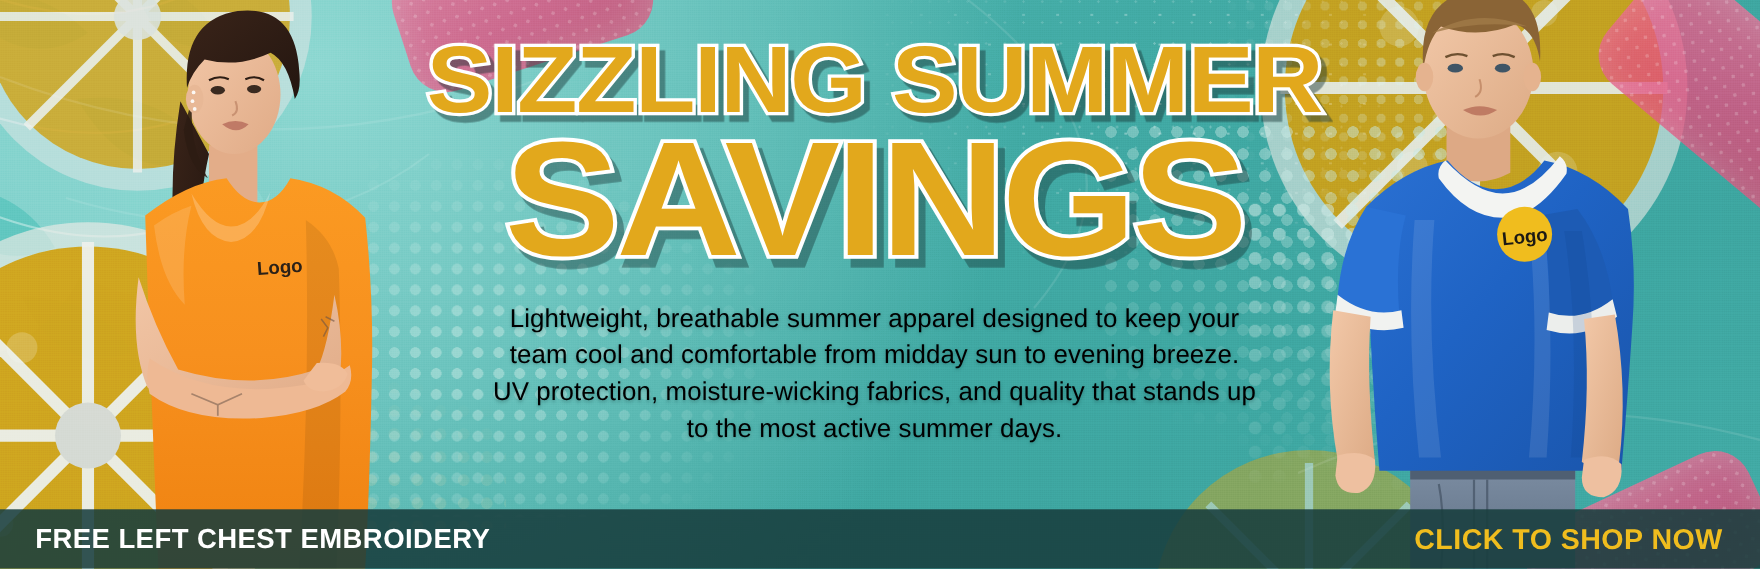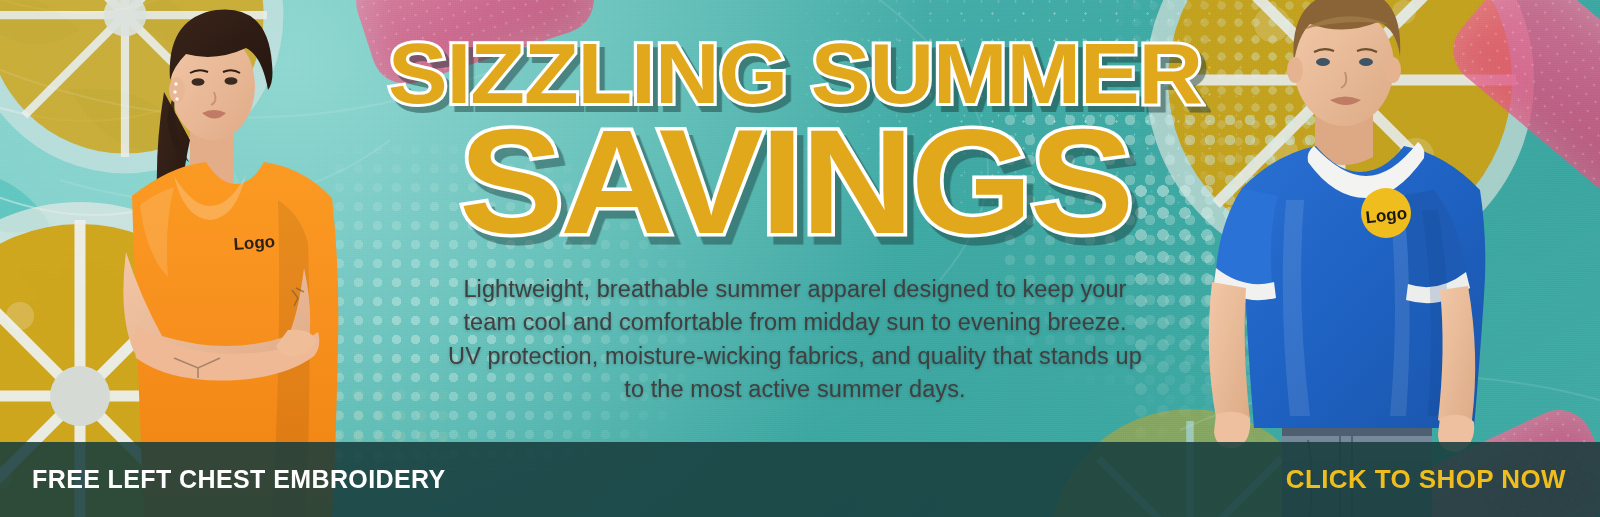--- a/index.html
+++ b/index.html
@@ -182,30 +182,30 @@
     transform:scaleX(1.06);
     filter:drop-shadow(6px 8px 0 rgba(22,52,52,.42));
     white-space:nowrap;
   }
 
   .subcopy{
     margin:26px auto 0;
     width:700px;
     font-size:23.5px;
     line-height:1.42;
-    color:#404040;
+    color:#000000;
     font-weight:500;
     letter-spacing:.1px;
     text-shadow:0 1px 3px rgba(18,60,60,.35);
   }
 
   
   .bottom-bar{
     position:absolute; left:0; bottom:0;
-    width:1600px; height:75px;
+    width:1600px; height:54px;
     background:rgba(24,62,62,.88);
     display:flex; align-items:center;
     justify-content:space-between;
     z-index:8;
   }
   .bar-left{
     color:#ffffff;
     font-size:25px;
     font-weight:bold;
     letter-spacing:.4px;

